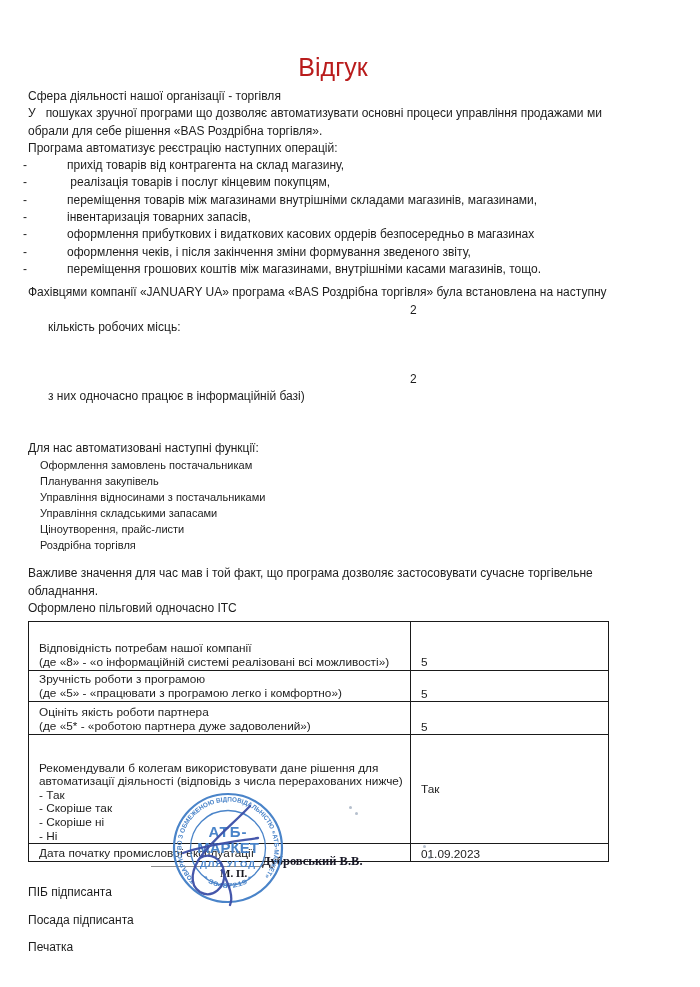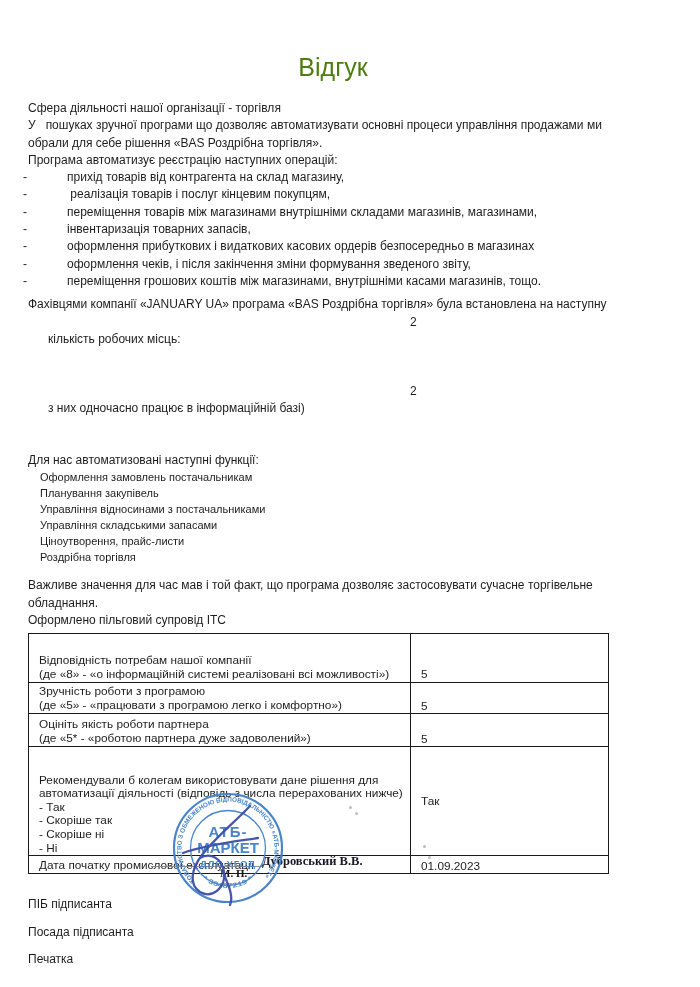--- a/index.html
+++ b/index.html
@@ -1,20 +1,20 @@
 <!DOCTYPE html>
 <html><head>
 <meta charset="utf-8">
 <style>
   html,body{margin:0;padding:0;background:#ffffff;}
   .page{position:relative;width:700px;height:987px;background:#ffffff;overflow:hidden;
         font-family:"Liberation Sans",sans-serif;color:#1d1d1d;}
   .content{padding:52px 60px 0 28px;}
-  .title{width:610px;margin:0 0 18px 0;font-size:25px;line-height:30px;font-weight:400;
-         text-align:center;color:#4d7c0f;}
+  .title{width:610px;margin:0 0 6px 0;font-size:25px;line-height:30px;font-weight:400;
+         text-align:center;color:#b91c1c;}
   .line{font-size:12px;line-height:17.3px;white-space:pre;}
   .bullet-row{display:flex;font-size:12px;line-height:17.3px;margin-left:-5px;}
   .dash{width:44px;flex:none;}
   .bullet-text{white-space:pre;}
   .val-line{position:relative;}
   .val{position:absolute;left:382px;top:0;}
   .fn-line{padding-left:12px;font-size:11px;line-height:16px;white-space:pre;}
   .sp6{height:6px;} .sp12{height:12px;}
 
   table.review{border-collapse:collapse;width:580px;table-layout:fixed;margin-top:4px;}
@@ -117,21 +117,21 @@
         <div class="fn-line">Роздрібна торгівля</div>
       </div>
 
     <div class="sp12"></div>
 
     <div>
 
     <div class="line">Важливе значення для час мав і той факт, що програма дозволяє застосовувати сучасне торгівельне</div>
         <div class="line">обладнання.</div>
       </div>
-    <div class="line">Оформлено пільговий супровід ІТС</div>
+    <div class="line">Оформлено пільговий одночасно ІТС</div>
 
     <table class="review">
       <colgroup>
           <col style="width:382px">
           <col style="width:198px">
         </colgroup>
       <tbody>
           <tr class="row-a">
         <td class="q">
           <div>

